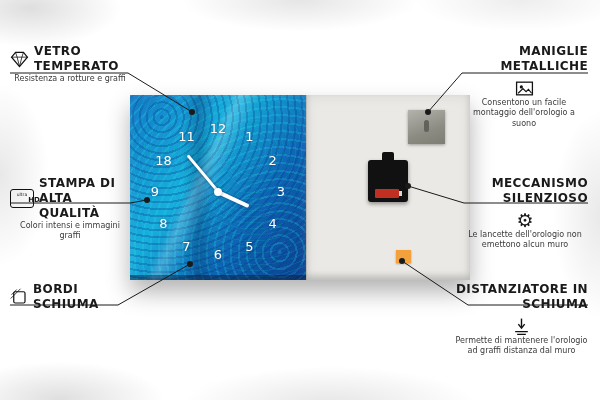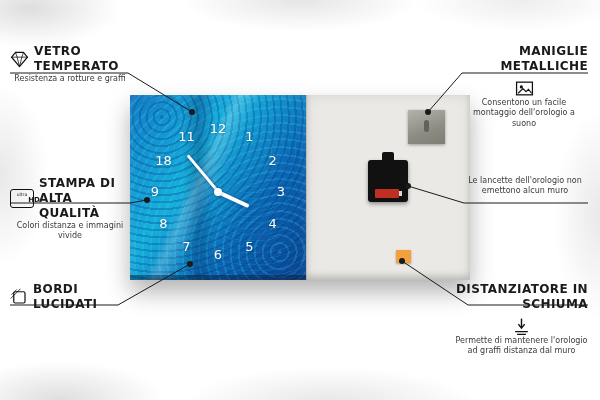--- a/index.html
+++ b/index.html
@@ -146,50 +146,54 @@
   </div>
 
   <div class="callout left" style="left:10px;top:176px;width:120px;">
     <div class="title-row">
       <span class="icon ultra-hd">
         <span class="u">ultra</span>
         <span class="h">HD</span>
       </span>
       <span class="callout-title">STAMPA DI ALTA QUALITÀ</span>
     </div>
-    <div class="callout-sub">Colori distanza e immagini vivide</div>
+    <div class="callout-sub">Colori intensi e immagini graffi</div>
   </div>
 
   <div class="callout left" style="left:10px;top:282px;width:112px;">
     <div class="title-row">
       <span class="icon">
         <svg viewBox="0 0 24 24" width="18" height="18">
             <rect x="5" y="5" width="15" height="15" rx="2" fill="none" stroke="#111" stroke-width="1.6"></rect>
             <path d="M9 2L2 9M14 1L1 14" stroke="#111" stroke-width="1.1"></path>
           </svg>
       </span>
-      <span class="callout-title">BORDI LUCIDATI</span>
+      <span class="callout-title">BORDI SCHIUMA</span>
     </div>
   </div>
 
   <div class="callout right" style="left:460px;top:44px;width:128px;">
     <div class="title-row right">
       <span class="callout-title">MANIGLIE METALLICHE</span>
       <span class="icon">
         <svg viewBox="0 0 24 24" width="19" height="19">
             <rect x="2" y="4" width="20" height="16" fill="none" stroke="#111" stroke-width="1.6"></rect>
             <circle cx="8" cy="10" r="2" fill="#111"></circle>
             <path d="M4 18l6-6 4 4 3-3 4 5" fill="none" stroke="#111" stroke-width="1.4"></path>
           </svg>
       </span>
     </div>
     <div class="callout-sub">Consentono un facile montaggio dell'orologio a suono</div>
   </div>
 
   <div class="callout right" style="left:462px;top:176px;width:126px;">
+    <div class="title-row right">
+      <span class="callout-title">MECCANISMO SILENZIOSO</span>
+      <span class="icon gear-glyph">⚙</span>
+    </div>
     <div class="callout-sub">Le lancette dell'orologio non emettono alcun muro</div>
   </div>
 
   <div class="callout right" style="left:455px;top:282px;width:133px;">
     <div class="title-row right">
       <span class="callout-title">DISTANZIATORE IN SCHIUMA</span>
       <span class="icon">
         <svg viewBox="0 0 24 24" width="19" height="19">
             <path d="M12 2v11" stroke="#111" stroke-width="1.8" fill="none"></path>
             <path d="M8 9l4 5 4-5" fill="none" stroke="#111" stroke-width="1.8"></path>

